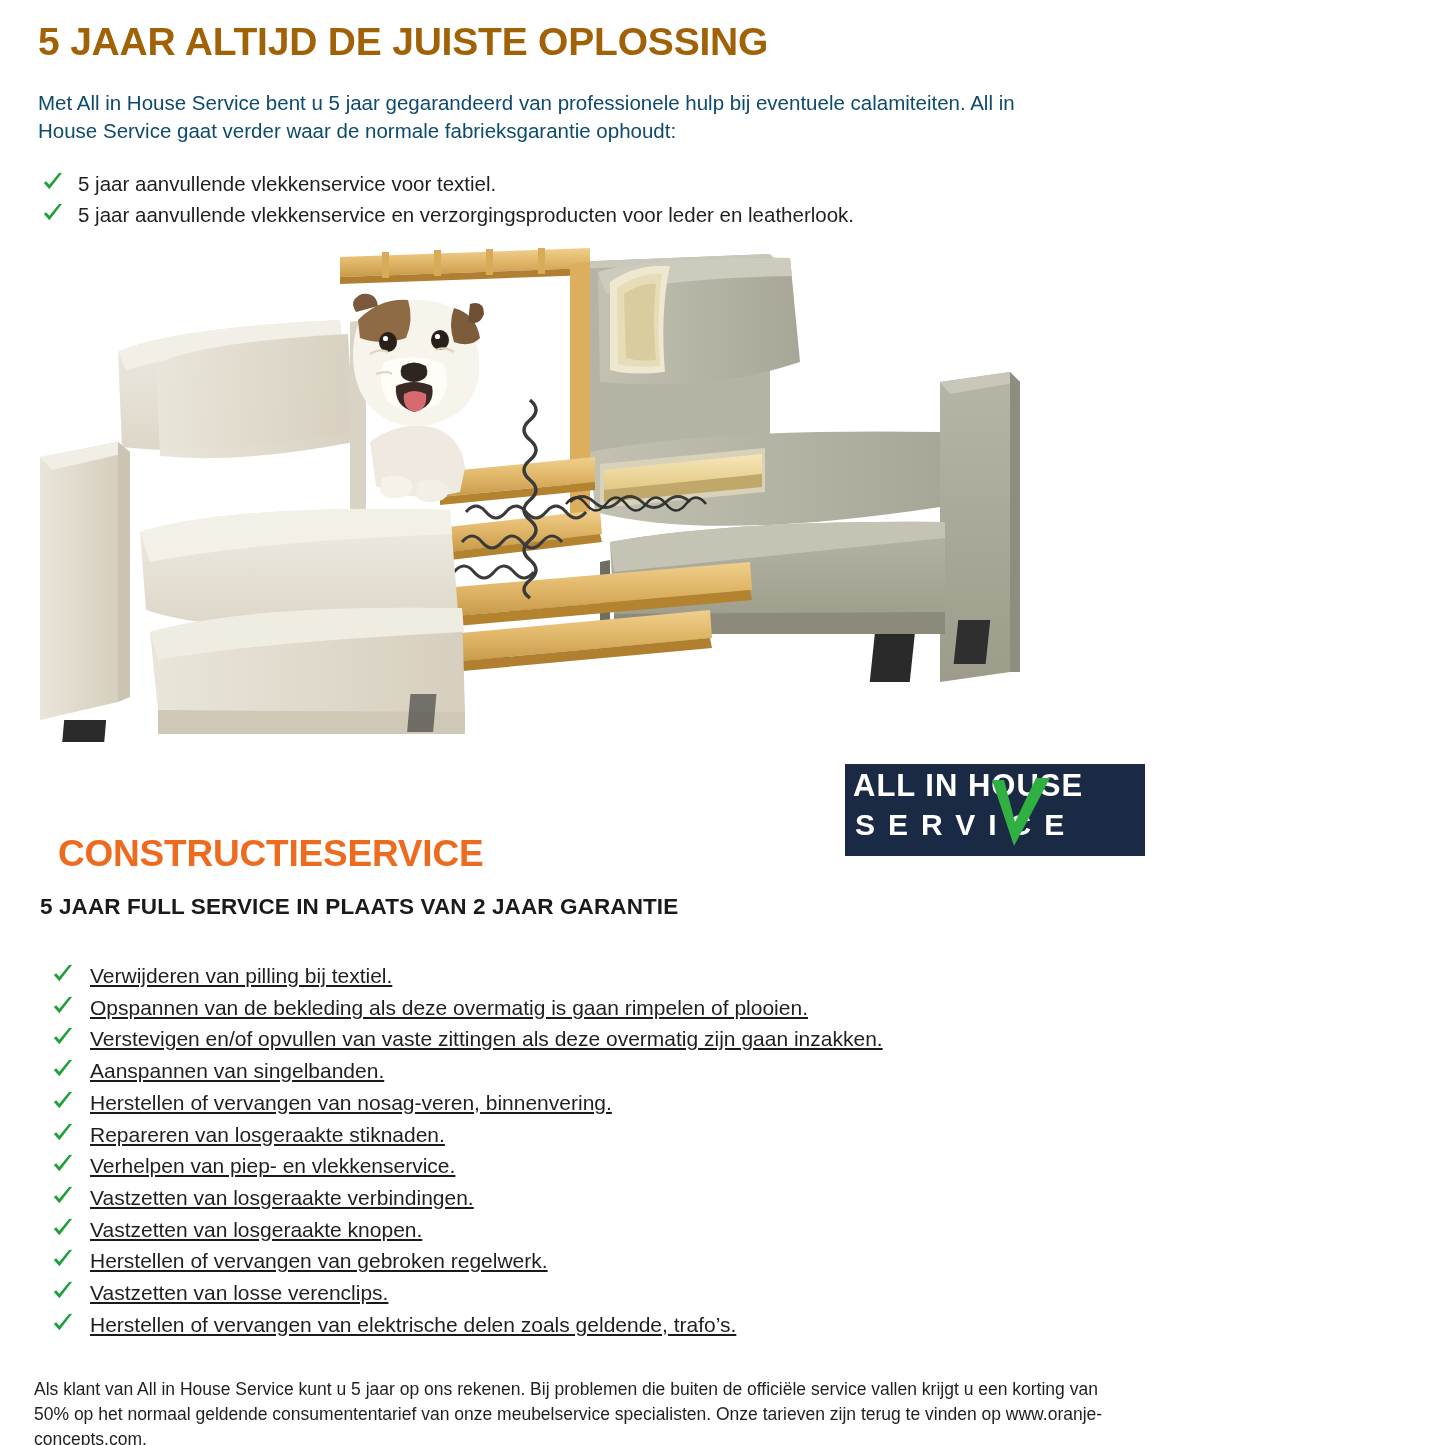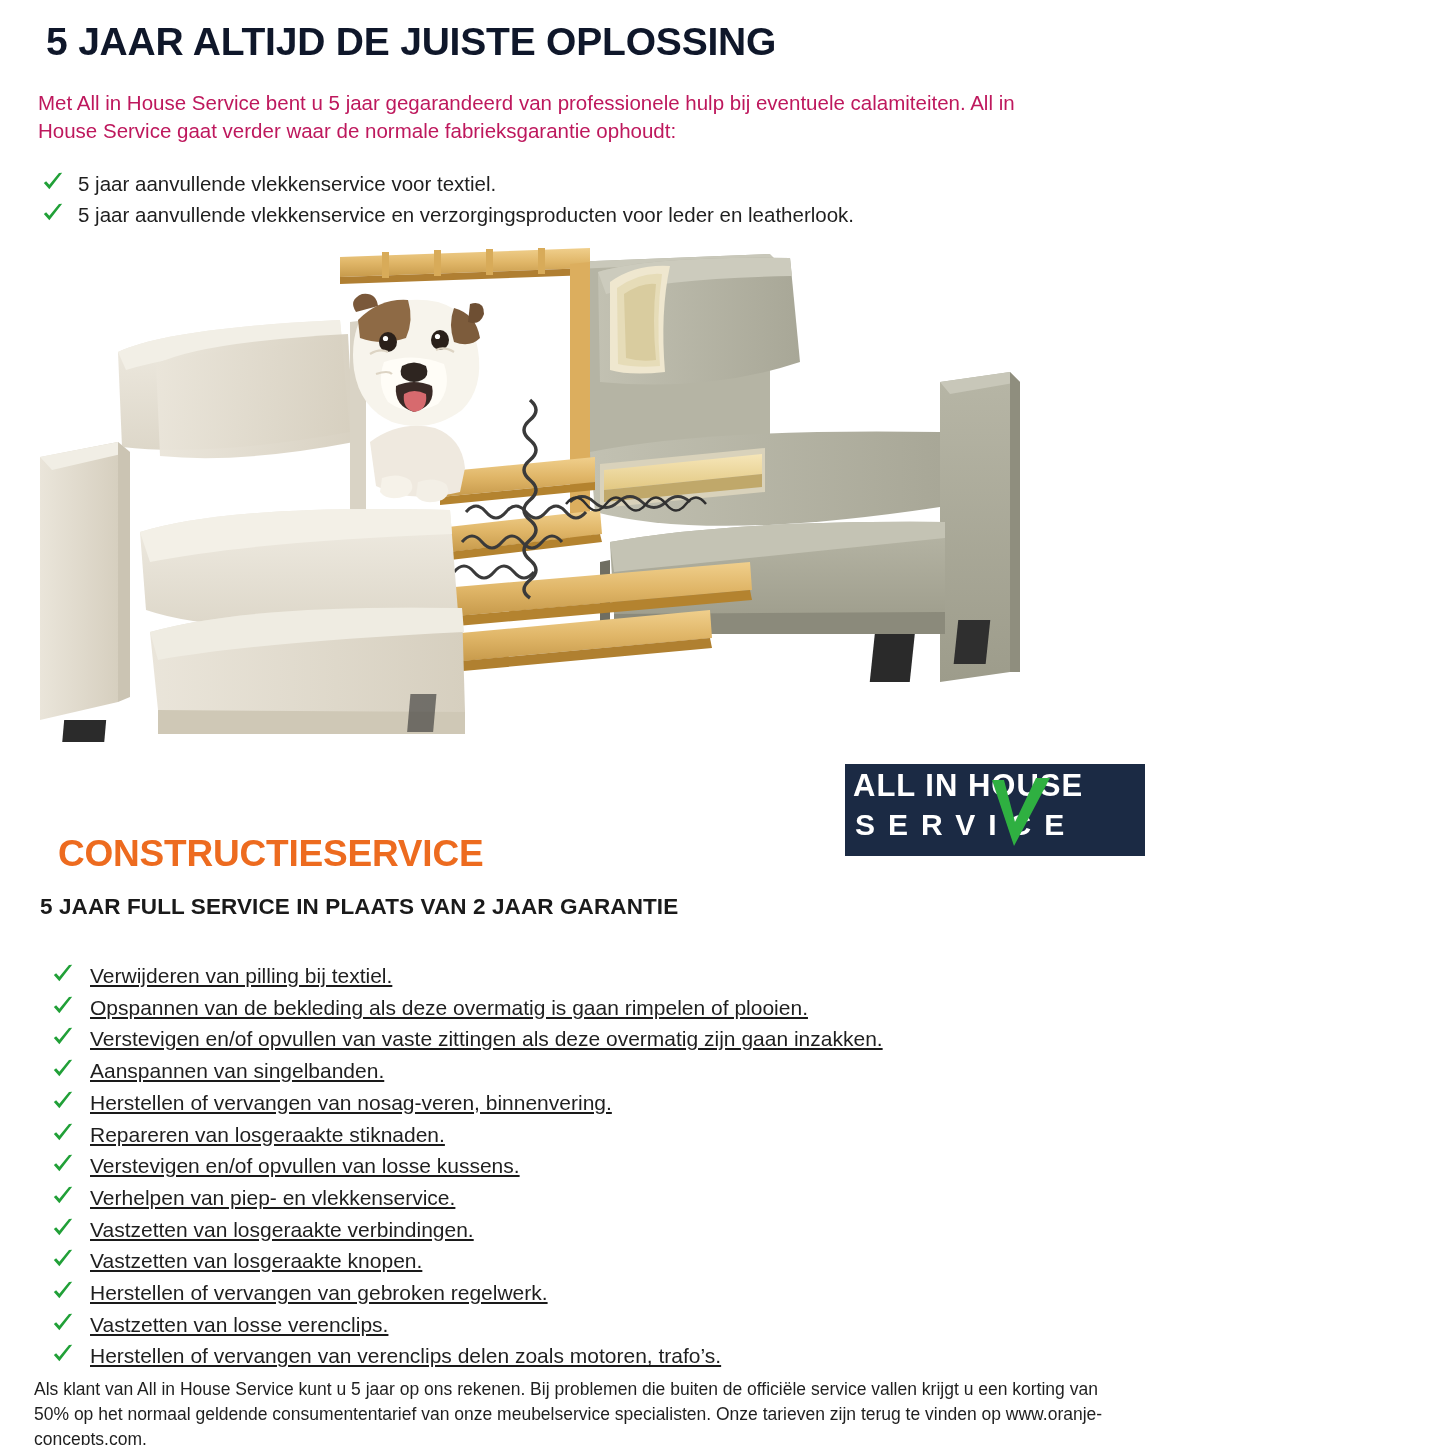--- a/index.html
+++ b/index.html
@@ -19,30 +19,30 @@
     position: relative;
     width: 1445px;
     height: 1445px;
     box-sizing: border-box;
     padding: 0 38px;
   }
   h1.title {
     font-size: 39px;
     line-height: 1.05;
     font-weight: bold;
-    color: #0f172a;
+    color: #a16207;
     letter-spacing: -0.2px;
-    margin: 22px 0 0 8px;
+    margin: 22px 0 0 0;
     text-transform: uppercase;
   }
   p.intro {
     font-size: 20.5px;
     line-height: 1.38;
     margin: 26px 0 0 0;
-    color: #be185d;
+    color: #0c4a6e;
     max-width: 1010px;
   }
   ul.checklist {
     list-style: none;
     margin: 22px 0 0 0;
     padding: 0;
   }
   ul.checklist li {
     position: relative;
     padding-left: 40px;
@@ -400,28 +400,20 @@
             </svg>
           </span>
         <span>Repareren van losgeraakte stiknaden.</span>
       </li>
       <li>
         <span class="check">
             <svg viewBox="0 0 24 24" width="22" height="22">
               <path d="M2 13 L8 20 L22 2 L18.5 2.2 L8 15 L4.5 11.2 Z" fill="#21A038"></path>
             </svg>
           </span>
-        <span>Verstevigen en/of opvullen van losse kussens.</span>
-      </li>
-      <li>
-        <span class="check">
-            <svg viewBox="0 0 24 24" width="22" height="22">
-              <path d="M2 13 L8 20 L22 2 L18.5 2.2 L8 15 L4.5 11.2 Z" fill="#21A038"></path>
-            </svg>
-          </span>
         <span>Verhelpen van piep- en vlekkenservice.</span>
       </li>
       <li>
         <span class="check">
             <svg viewBox="0 0 24 24" width="22" height="22">
               <path d="M2 13 L8 20 L22 2 L18.5 2.2 L8 15 L4.5 11.2 Z" fill="#21A038"></path>
             </svg>
           </span>
         <span>Vastzetten van losgeraakte verbindingen.</span>
       </li>
@@ -448,20 +440,20 @@
             </svg>
           </span>
         <span>Vastzetten van losse verenclips.</span>
       </li>
       <li>
         <span class="check">
             <svg viewBox="0 0 24 24" width="22" height="22">
               <path d="M2 13 L8 20 L22 2 L18.5 2.2 L8 15 L4.5 11.2 Z" fill="#21A038"></path>
             </svg>
           </span>
-        <span>Herstellen of vervangen van verenclips delen zoals motoren, trafo’s.</span>
+        <span>Herstellen of vervangen van elektrische delen zoals geldende, trafo’s.</span>
       </li>
     </ul>
   </div>
 
   <div class="footnote">Als klant van All in House Service kunt u 5 jaar op ons rekenen. Bij problemen die buiten de officiële service vallen krijgt u een korting van 50% op het normaal geldende consumententarief van onze meubelservice specialisten. Onze tarieven zijn terug te vinden op www.oranje-concepts.com.</div>
 
 </div>
 
 </body></html>

